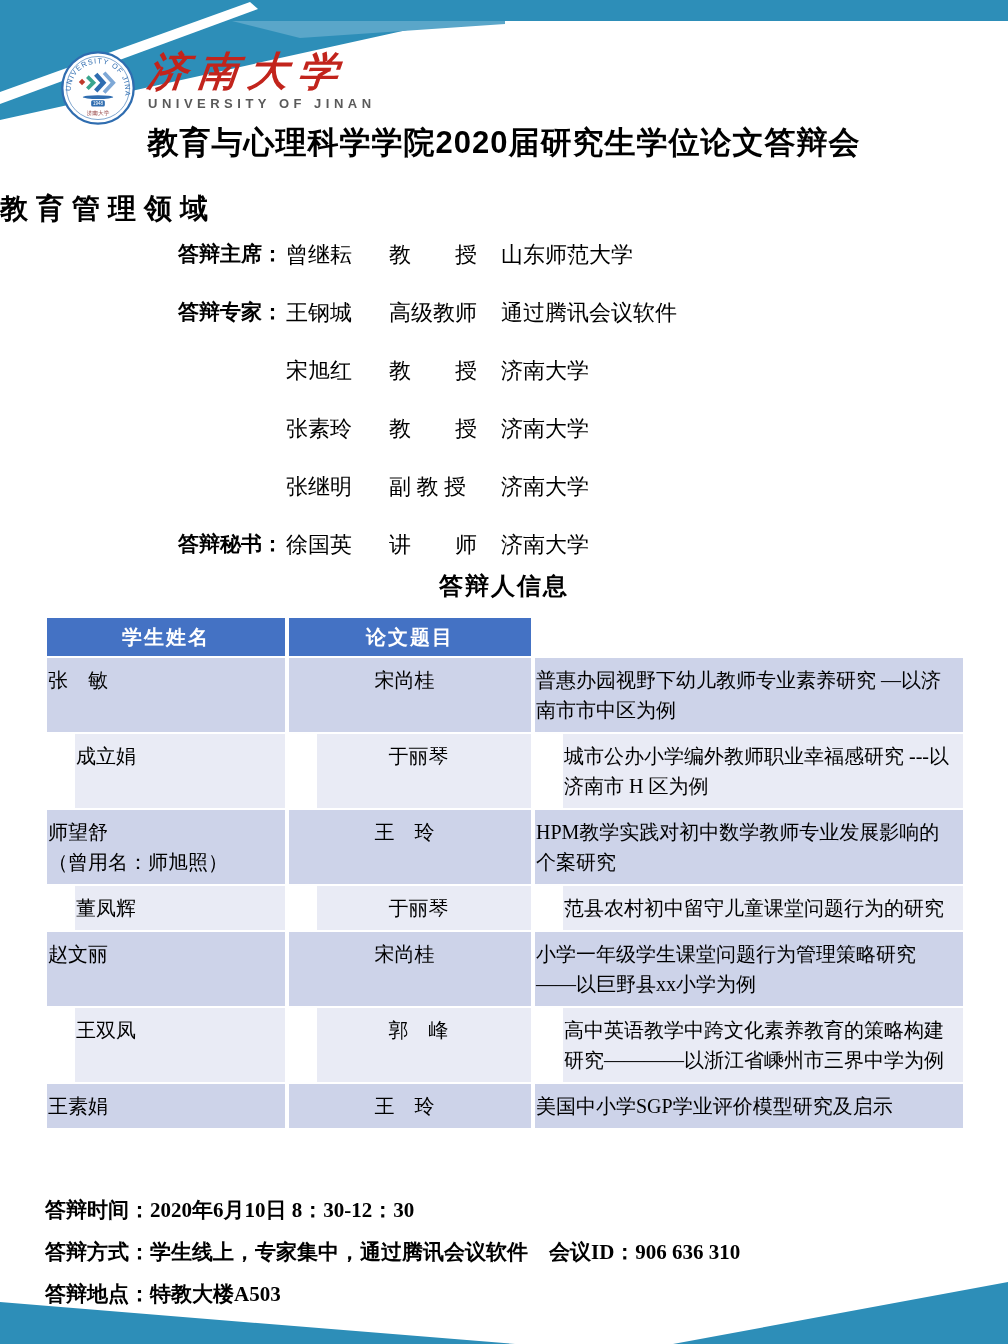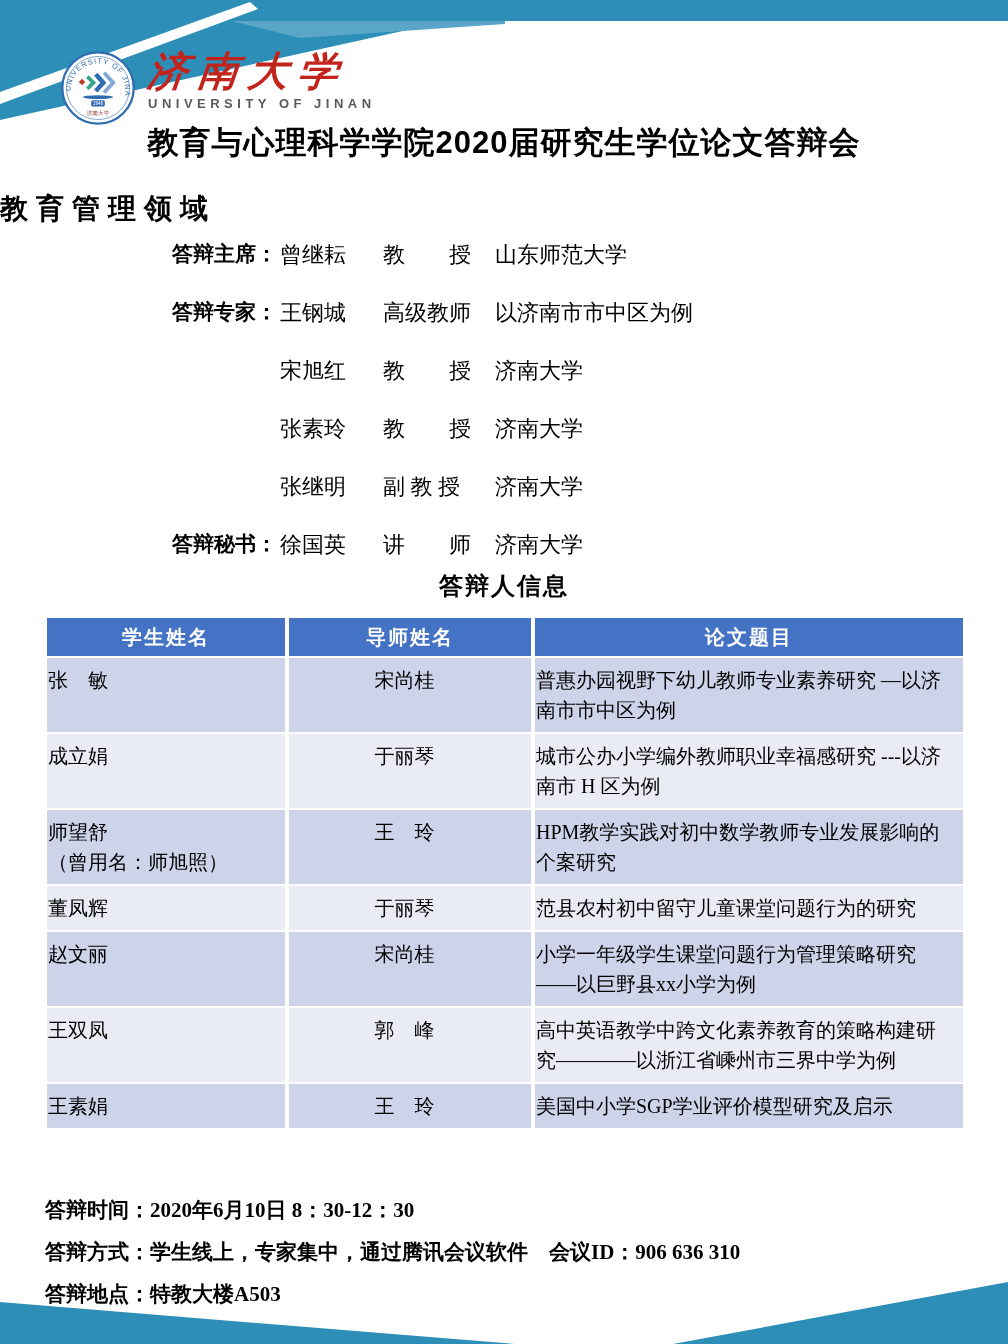--- a/index.html
+++ b/index.html
@@ -50,41 +50,41 @@
   .main-title {
     position:absolute; top:122px; left:0; width:1008px; text-align:center;
     font-family:"Liberation Sans", sans-serif; font-weight:800;
     font-size:31px; letter-spacing:1px; color:#000;
   }
   .sub-title {
     position:absolute; top:190px; left:0; width:1008px; text-align:left;
     font-weight:700; font-size:28px; letter-spacing:8px; color:#000;
   }
   
-  .committee { position:absolute; top:240px; left:172px; width:720px; }
+  .committee { position:absolute; top:240px; left:178px; width:720px; }
   .c-row { display:flex; height:58px; font-size:22px; align-items:flex-start; }
   .c-label { width:108px; font-weight:700; font-family:"Liberation Sans", sans-serif; font-size:21px; }
   .c-name  { width:103px; }
   .c-title { width:112px; }
   .c-org   { flex:1; }
   
   .section-title {
     position:absolute; top:570px; left:0; width:1008px; text-align:center;
     font-weight:700; font-size:24px; letter-spacing:2px;
     font-family:"Liberation Sans", sans-serif;
   }
   .jtable { position:absolute; top:618px; left:47px; width:916px; }
   .t-row { display:grid; grid-template-columns:238px 242px 428px; column-gap:4px; margin-bottom:2px; }
   .t-cell { font-size:20px; line-height:30px; padding:7px 12px 7px 1px; }
   .t-head .t-cell {
     background:#4472C4; color:#fff; font-weight:700; text-align:center;
     padding:6px 12px; line-height:26px; letter-spacing:2px;
   }
   .t-row.odd  .t-cell { background:#CDD3E9; }
-  .t-row.even .t-cell { background:#E9EBF5; }
+  .t-row.even .t-cell { background:#E9EBF5;margin-left:28px; }
   .t-cell.advisor { text-align:center; }
   .t-cell.student { white-space:pre-line; }
   
   .footer { position:absolute; top:1196px; left:45px; width:920px; }
   .f-line { height:42px; font-size:21px; font-weight:700; }
   .f-label { font-family:"Liberation Sans", sans-serif; }
   .f-value { font-family:"Liberation Serif", serif; }
 </style>
 </head>
 <body>
@@ -127,21 +127,21 @@
       <div class="c-row">
         <span class="c-label">答辩主席：</span>
         <span class="c-name">曾继耘</span>
         <span class="c-title">教　　授</span>
         <span class="c-org">山东师范大学</span>
       </div>
       <div class="c-row">
         <span class="c-label">答辩专家：</span>
         <span class="c-name">王钢城</span>
         <span class="c-title">高级教师</span>
-        <span class="c-org">以济南市市中区为例</span>
+        <span class="c-org">通过腾讯会议软件</span>
       </div>
       <div class="c-row">
         <span class="c-label"></span>
         <span class="c-name">宋旭红</span>
         <span class="c-title">教　　授</span>
         <span class="c-org">济南大学</span>
       </div>
       <div class="c-row">
         <span class="c-label"></span>
         <span class="c-name">张素玲</span>
@@ -159,21 +159,20 @@
         <span class="c-name">徐国英</span>
         <span class="c-title">讲　　师</span>
         <span class="c-org">济南大学</span>
       </div>
     </div>
 
   <div class="section-title">答辩人信息</div>
   <div class="jtable" id="jtable">
       <div class="t-row t-head">
         <div class="t-cell">学生姓名</div>
-        <div class="t-cell">导师姓名</div>
         <div class="t-cell">论文题目</div>
       </div>
       <div class="t-row odd">
         <div class="t-cell student">张　敏</div>
         <div class="t-cell advisor">宋尚桂</div>
         <div class="t-cell thesis">普惠办园视野下幼儿教师专业素养研究 —以济南市市中区为例</div>
       </div>
       <div class="t-row even">
         <div class="t-cell student">成立娟</div>
         <div class="t-cell advisor">于丽琴</div>

